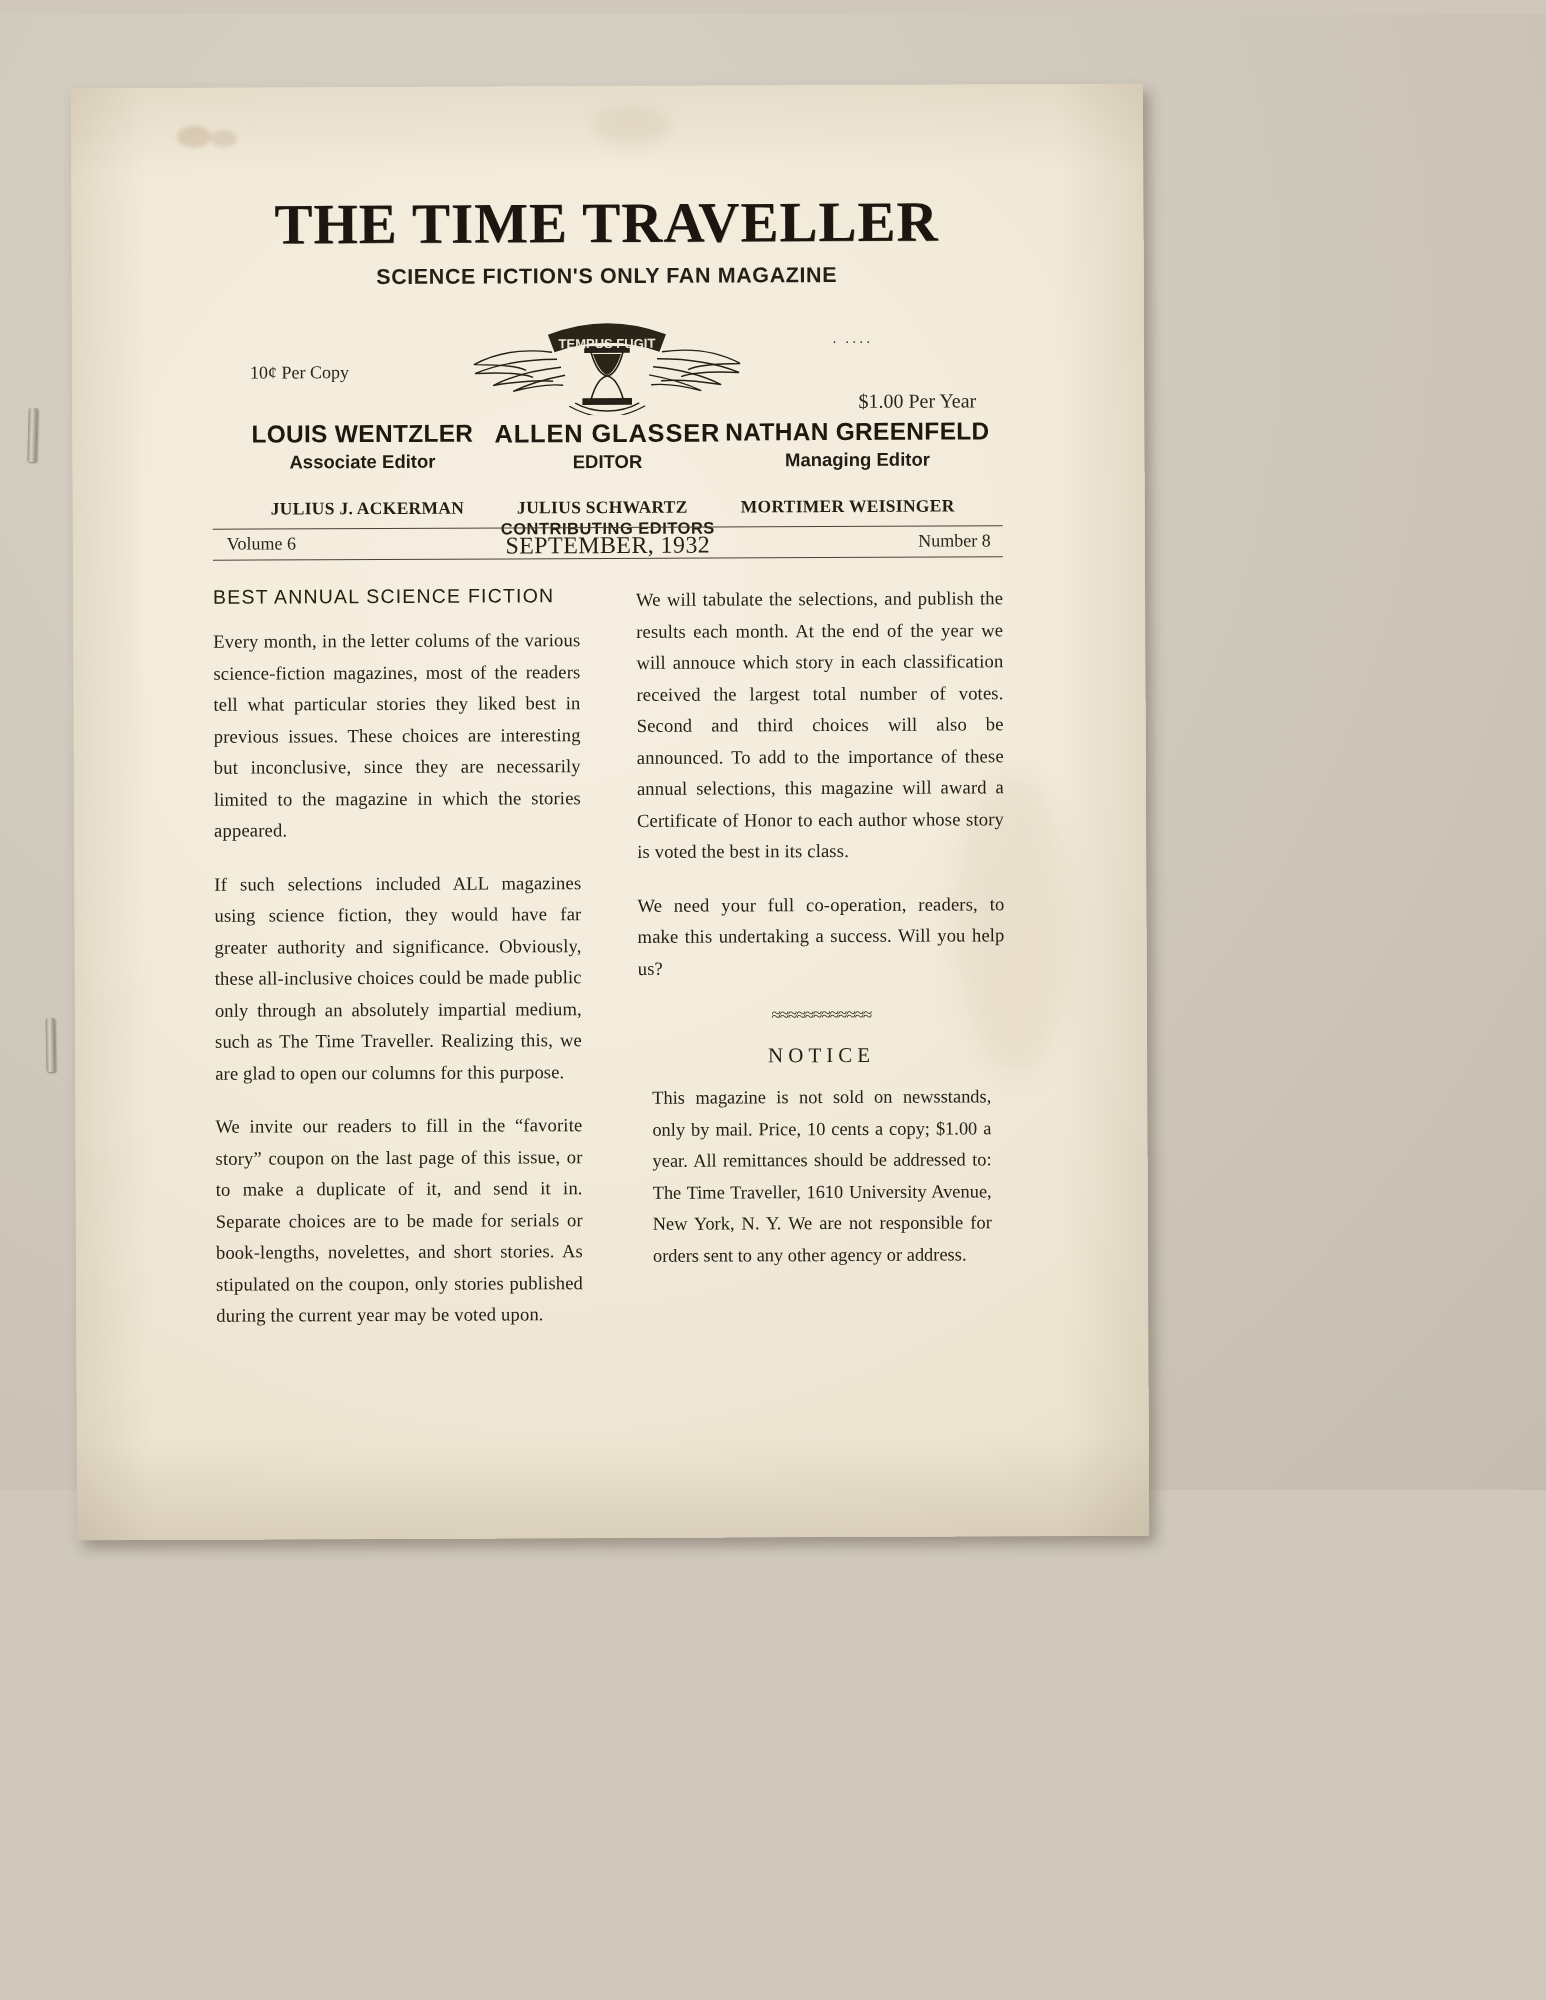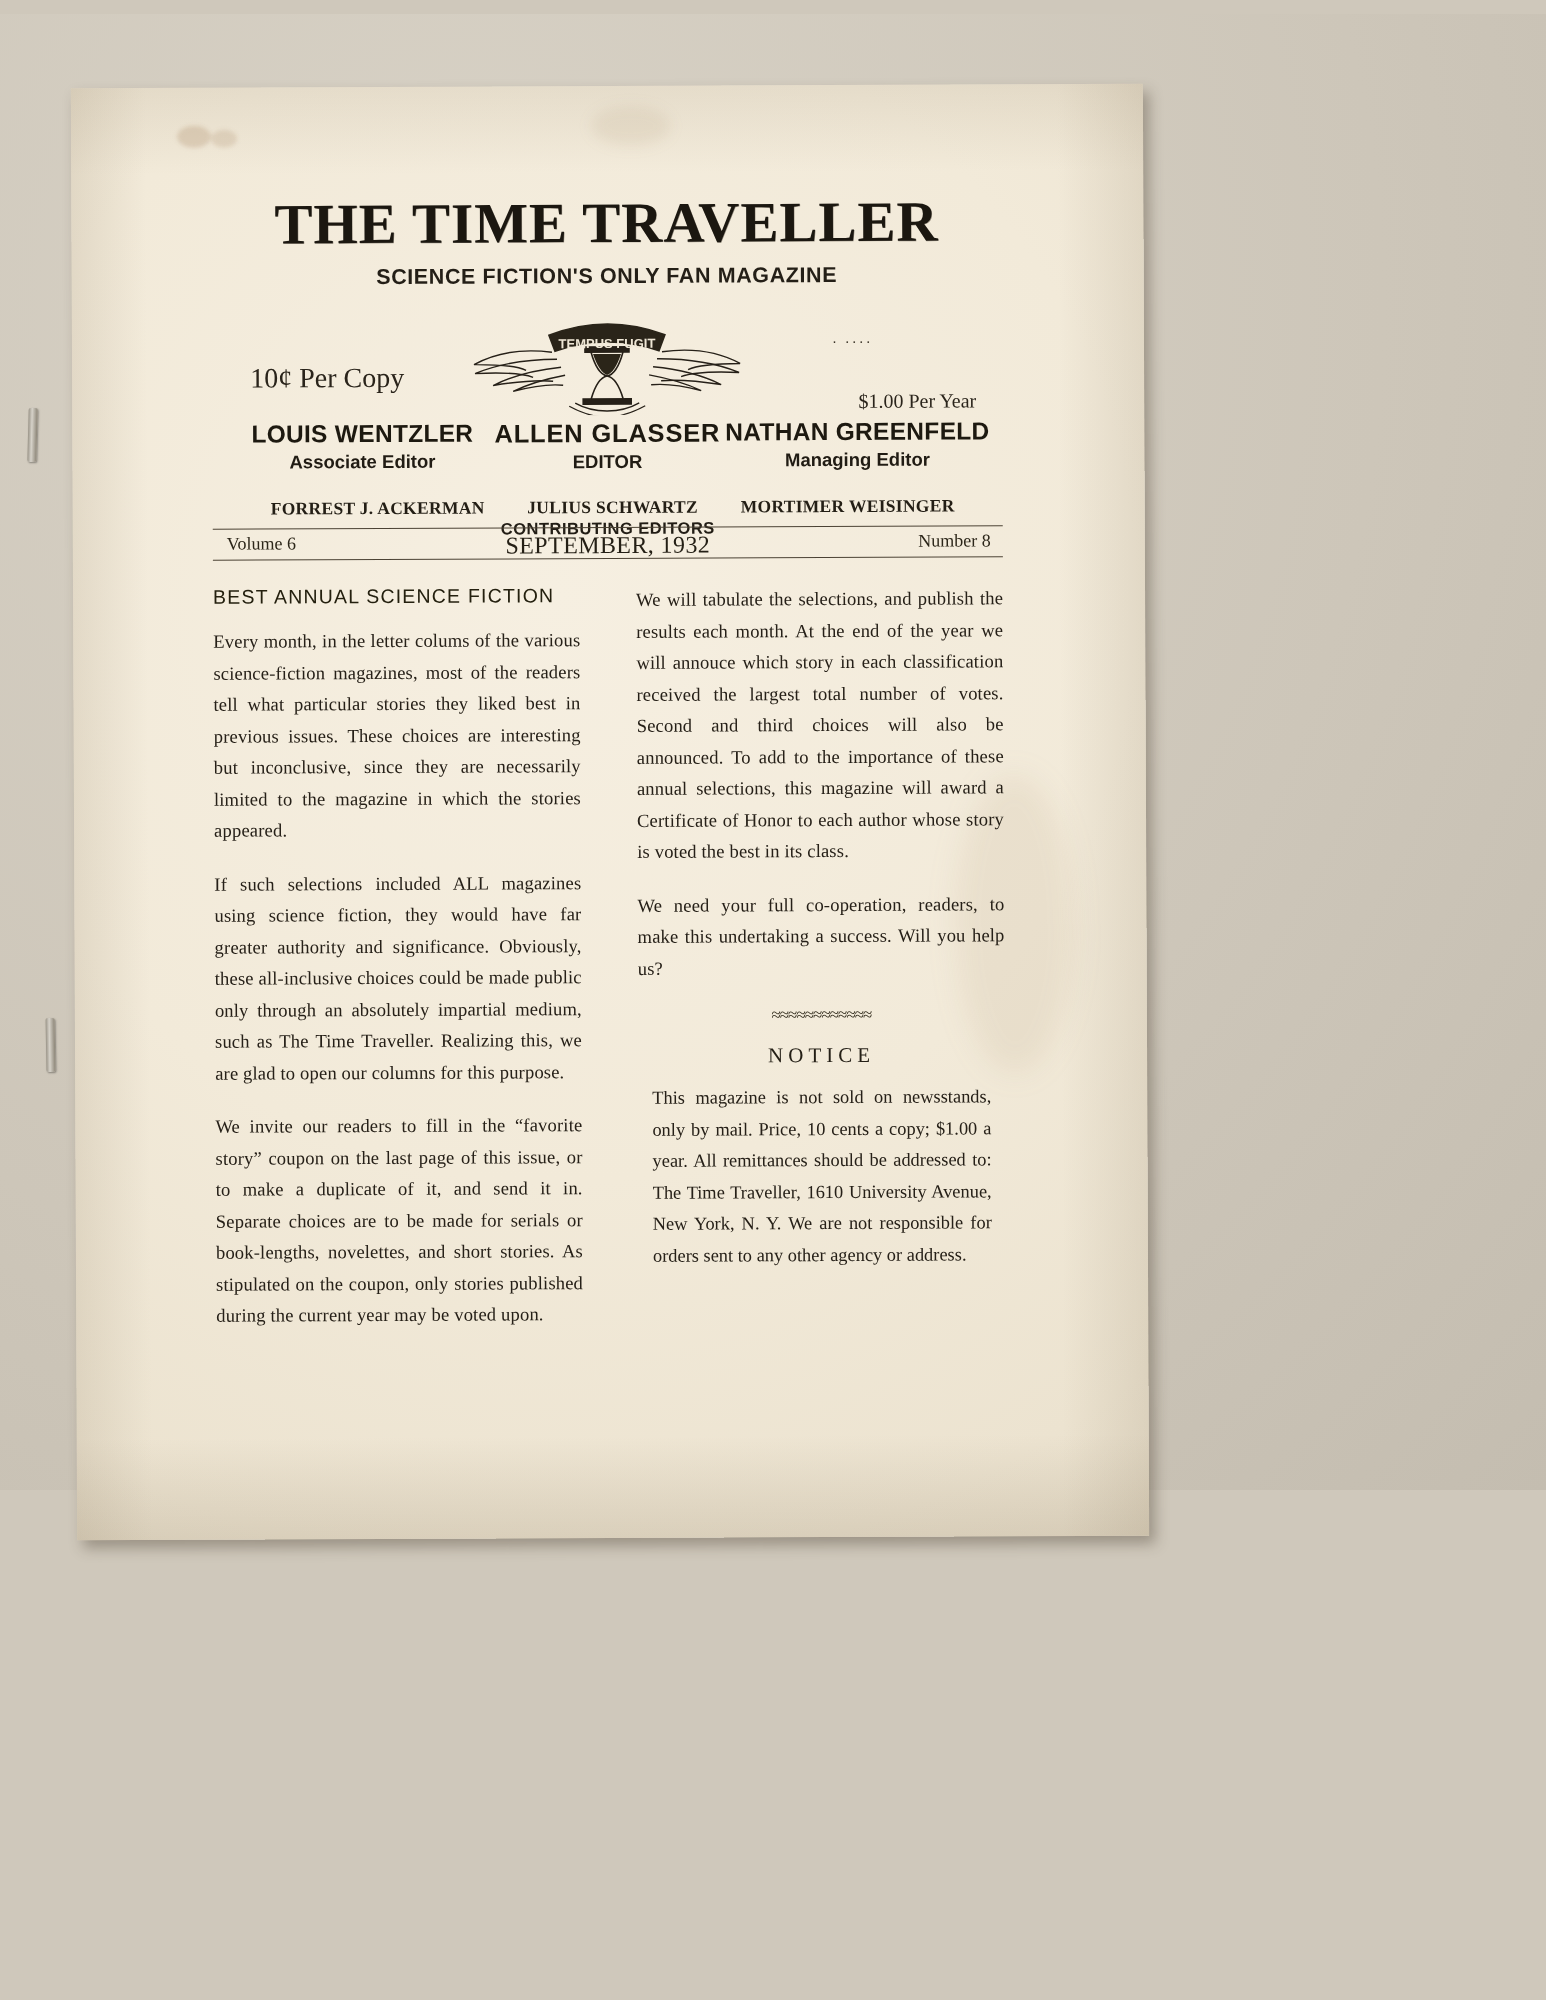--- a/index.html
+++ b/index.html
@@ -87,21 +87,21 @@
 
   .price-row {
     position: relative;
     height: 112px;
     margin-top: 16px;
   }
   .price-left {
     position: absolute;
     left: 38px;
     top: 56px;
-    font-size: 28px;
+    font-size: 18px;
     color: #2a241b;
     font-family: "Liberation Serif", serif;
   }
   .price-right {
     position: absolute;
     right: 26px;
     top: 54px;
     font-size: 20px;
     color: #2a241b;
     font-family: "Liberation Serif", serif;
@@ -303,21 +303,21 @@
           <div class="ed-role">EDITOR</div>
         </div>
         <div class="ed-block" id="ed-right">
           <div class="ed-name">NATHAN GREENFELD</div>
           <div class="ed-role">Managing Editor</div>
         </div>
 
         <div id="contrib-label">CONTRIBUTING  EDITORS</div>
 
         <div class="contrib-row">
-          <div class="contrib-name">FORREST J. ACKERMAN</div>
+          <div class="contrib-name">JULIUS J. ACKERMAN</div>
           <div class="contrib-name">JULIUS SCHWARTZ</div>
           <div class="contrib-name">MORTIMER WEISINGER</div>
         </div>
       </div>
 
       <div id="volume-bar">
         <div id="vol-left">Volume 6</div>
         <div id="vol-center">SEPTEMBER, 1932</div>
         <div id="vol-right">Number 8</div>
       </div>

